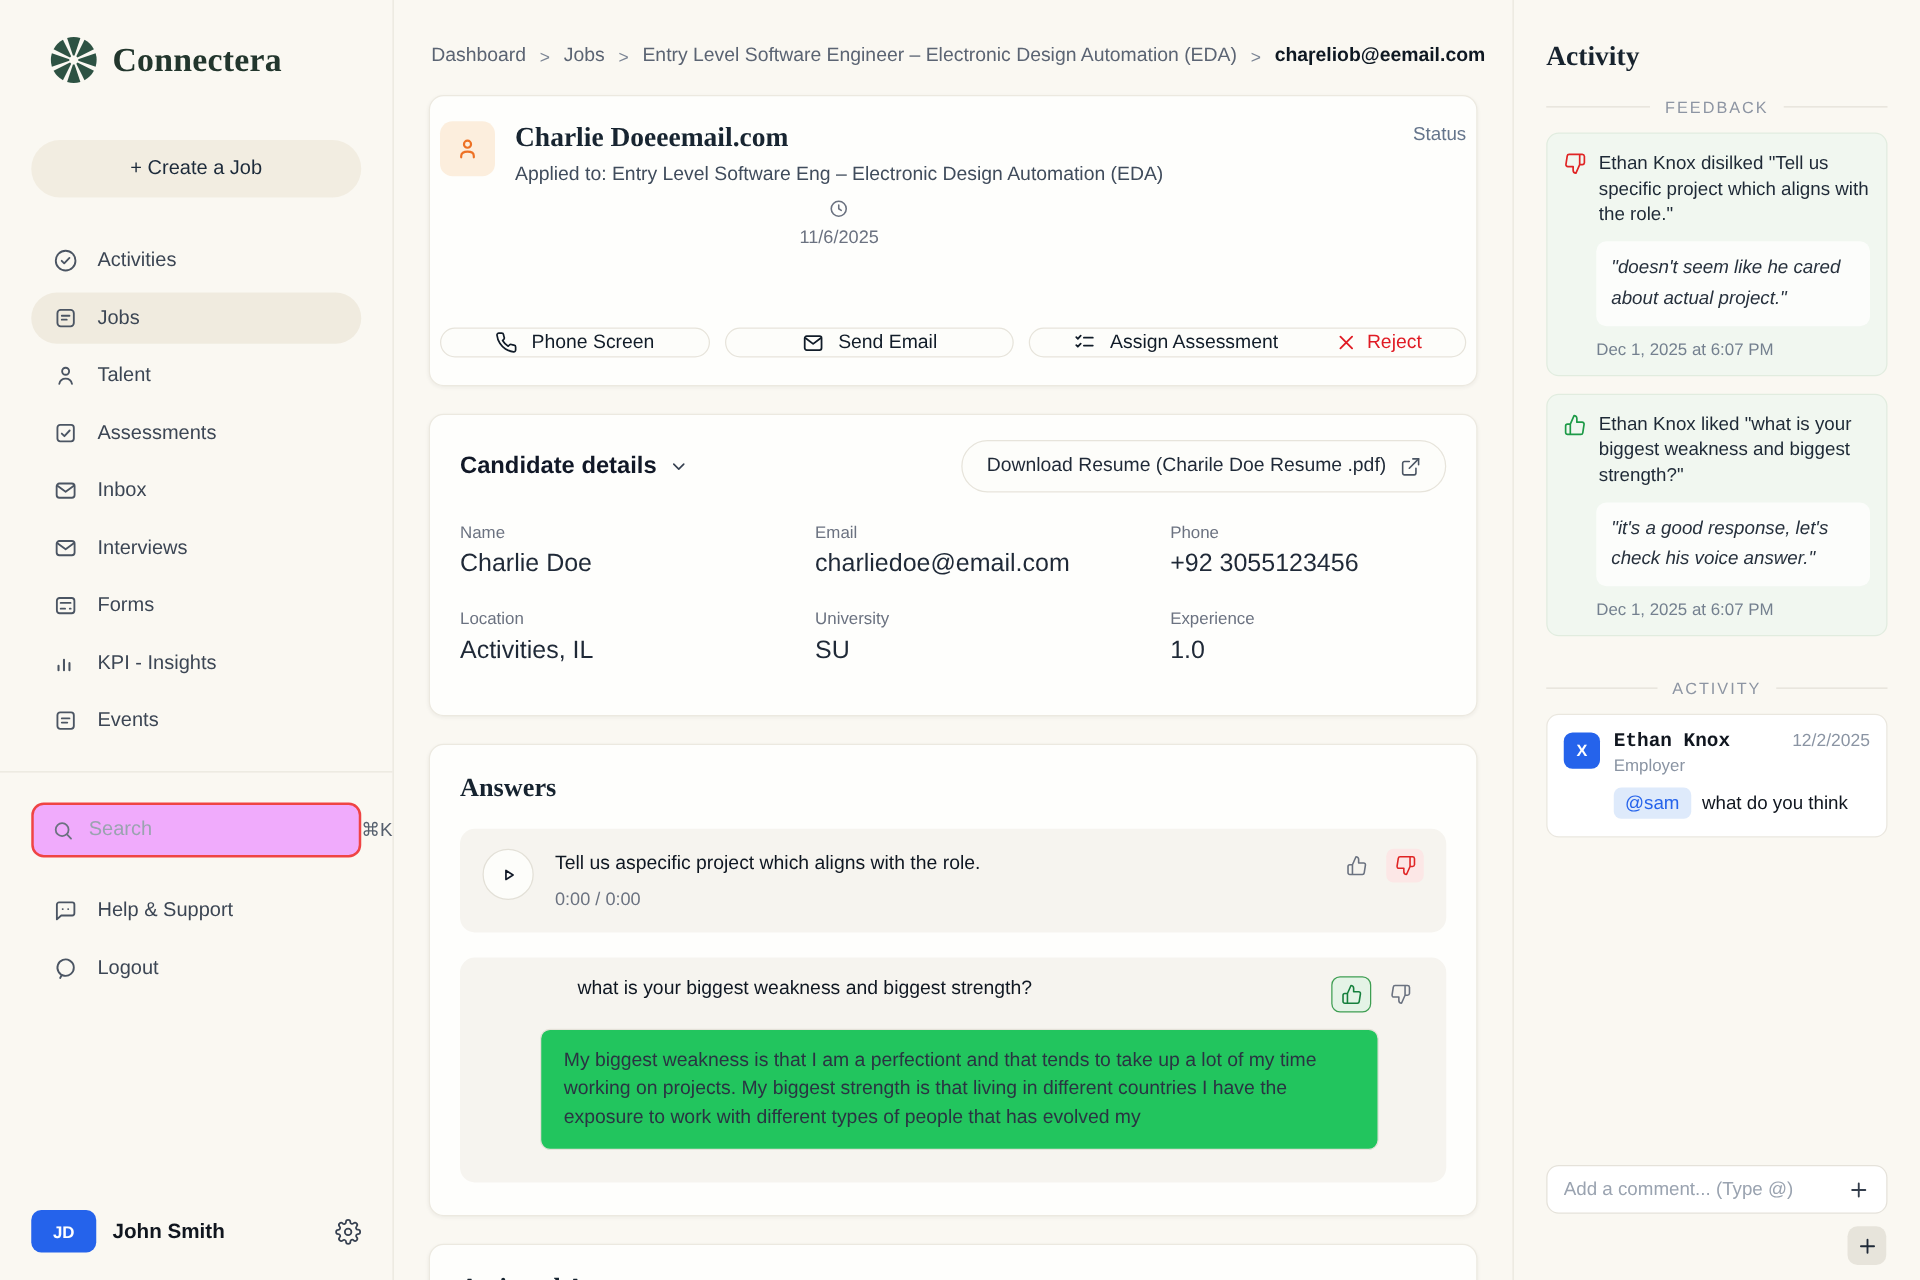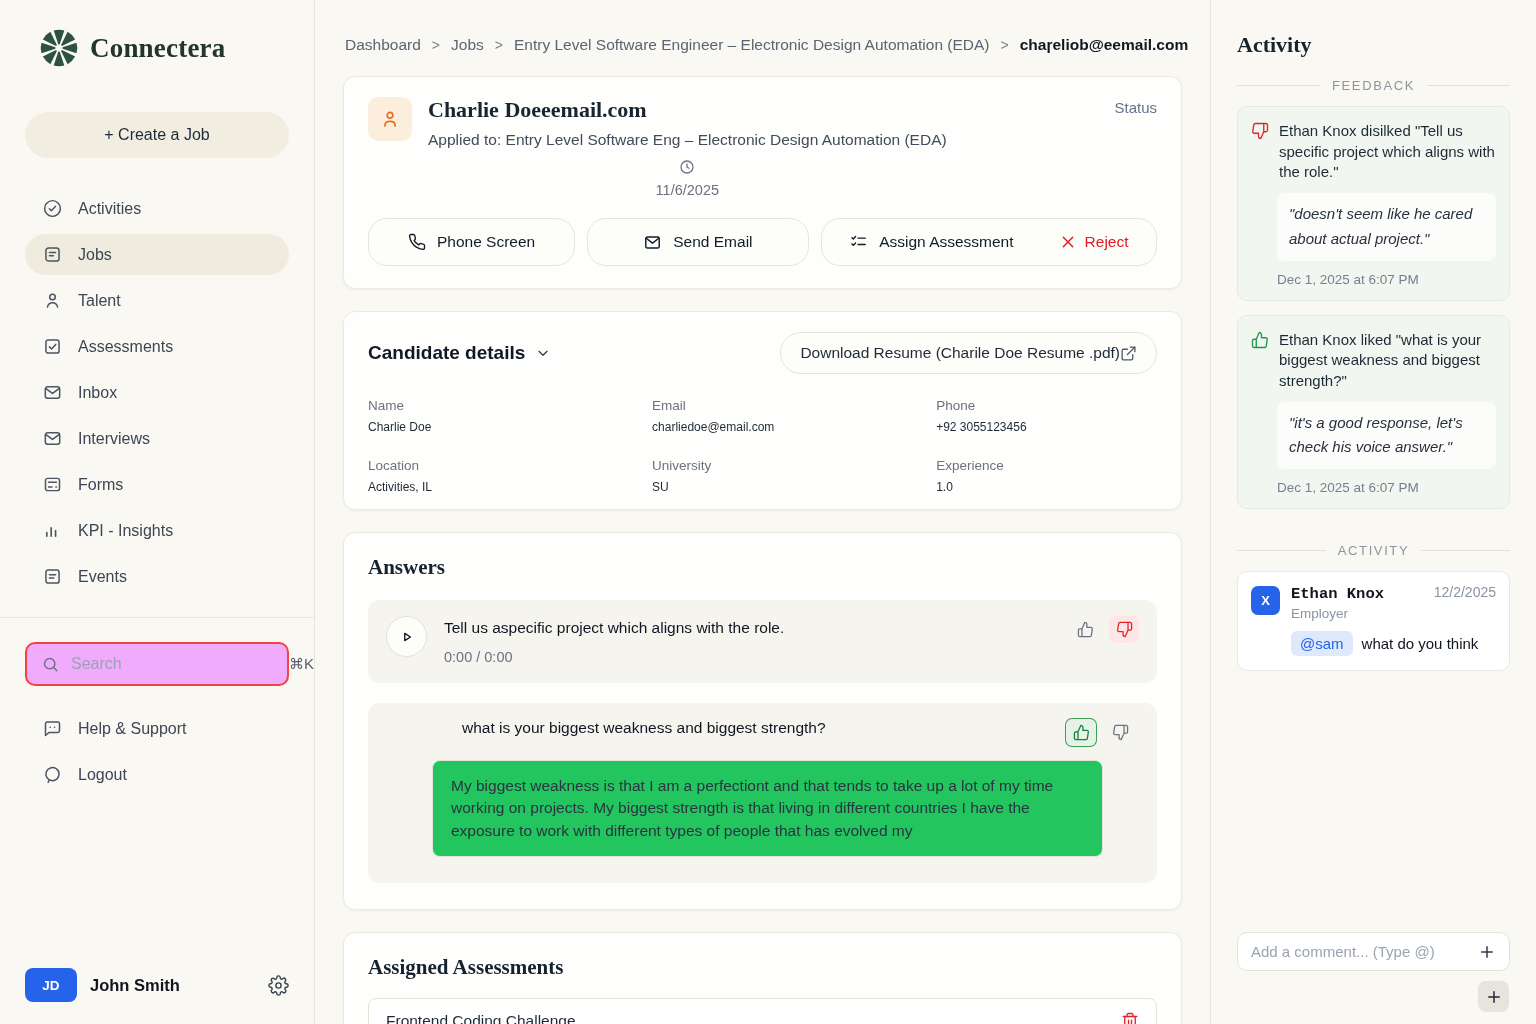--- a/index.html
+++ b/index.html
@@ -53,55 +53,55 @@
   .breadcrumb .sep { color:#7A8494; font-size:14px; }
   .breadcrumb .current { color:#0E1822; font-weight:600; }
 
   .content { display:flex; flex-direction:column; gap:22px; }
   .card {
     background:#FEFEFC; border:1px solid #ECE9E0; border-radius:12px;
     box-shadow:0 1px 3px rgba(40,40,30,.05);
   }
 
   
-  .header-card { padding:20px 24px 22px; }
+  .header-card { padding:20px 8px 22px; }
   .header-top { display:flex; gap:16px; align-items:flex-start; }
   .candidate-avatar {
     width:44px; height:44px; border-radius:10px; background:#FCEEDD; color:#ED7125;
     display:flex; align-items:center; justify-content:center;
   }
   .candidate-name { font-size:22px; font-weight:700; color:#182531; }
   .applied-line { font-size:15.5px; color:#404c5c; margin-top:8px; }
   .date-line { display:flex; align-items:center; gap:7px; color:#6B7280; font-size:14.5px; margin-top:10px;flex-direction:column; }
   .status-label { margin-left:auto; color:#64748B; font-size:15px; padding-top:2px; }
   .actions-row { display:flex; gap:12px; margin-top:20px; }
   .action-btn {
-    display:flex; align-items:center; justify-content:center; gap:11px; height:48px;
+    display:flex; align-items:center; justify-content:center; gap:11px; height:24px;
     background:#FDFDFA; border:1px solid #E7E4DB; border-radius:19px;
-    font-family:inherit; font-size:15.5px; color:#111C28; cursor:pointer;
+    font-family:inherit; font-size:15.5px; color:#111C28; cursor:pointer;margin-top:44px;
   }
   .btn-phone { flex:1; }
   .btn-email { flex:1.07; }
   .btn-assess { flex:1.63; gap:0; }
   .assess-main { display:flex; align-items:center; gap:11px; }
   .reject-part { display:flex; align-items:center; gap:9px; color:#E01B24; margin-left:46px; }
 
   
-  .details-card { padding:20px 24px 15px; }
+  .details-card { padding:20px 24px 40px; }
   .cd-head { display:flex; align-items:center; }
   .cd-title-wrap { display:flex; align-items:center; gap:10px; color:#111827; }
   .cd-title { font-size:19px; font-weight:700; }
   .download-btn {
-    margin-left:auto; display:flex; align-items:center; gap:0; height:42px;
+    margin-left:auto; display:flex; align-items:center; gap:11px; height:42px;
     background:#FDFDFA; border:1px solid #E7E4DB; border-radius:22px; padding:0 19px;
     font-family:inherit; font-size:15.5px; color:#1F2937; cursor:pointer;
   }
   .cd-grid { display:grid; grid-template-columns:1.25fr 1.25fr 1fr; gap:24px 8px; margin-top:24px; }
   .field-label { font-size:13.5px; color:#6B7280; margin-bottom:7px; }
-  .field-value { font-size:12px; color:#1F2937; }
+  .field-value { font-size:20px; color:#1F2937; }
 
   
   .answers-card { padding:22px 24px 26px; }
   .section-title { font-size:21px; font-weight:700; color:#16232F; }
   .answer-block { background:#F6F4EF; border-radius:12px; padding:16px 18px 18px; margin-top:20px; }
   .answer-row { display:flex; gap:17px; align-items:flex-start; }
   .play-btn {
     width:41px; height:41px; border-radius:50%; background:#FDFDFA; border:1px solid #E3E0D7;
     display:flex; align-items:center; justify-content:center; color:#111827; cursor:pointer; flex:none;
   }

